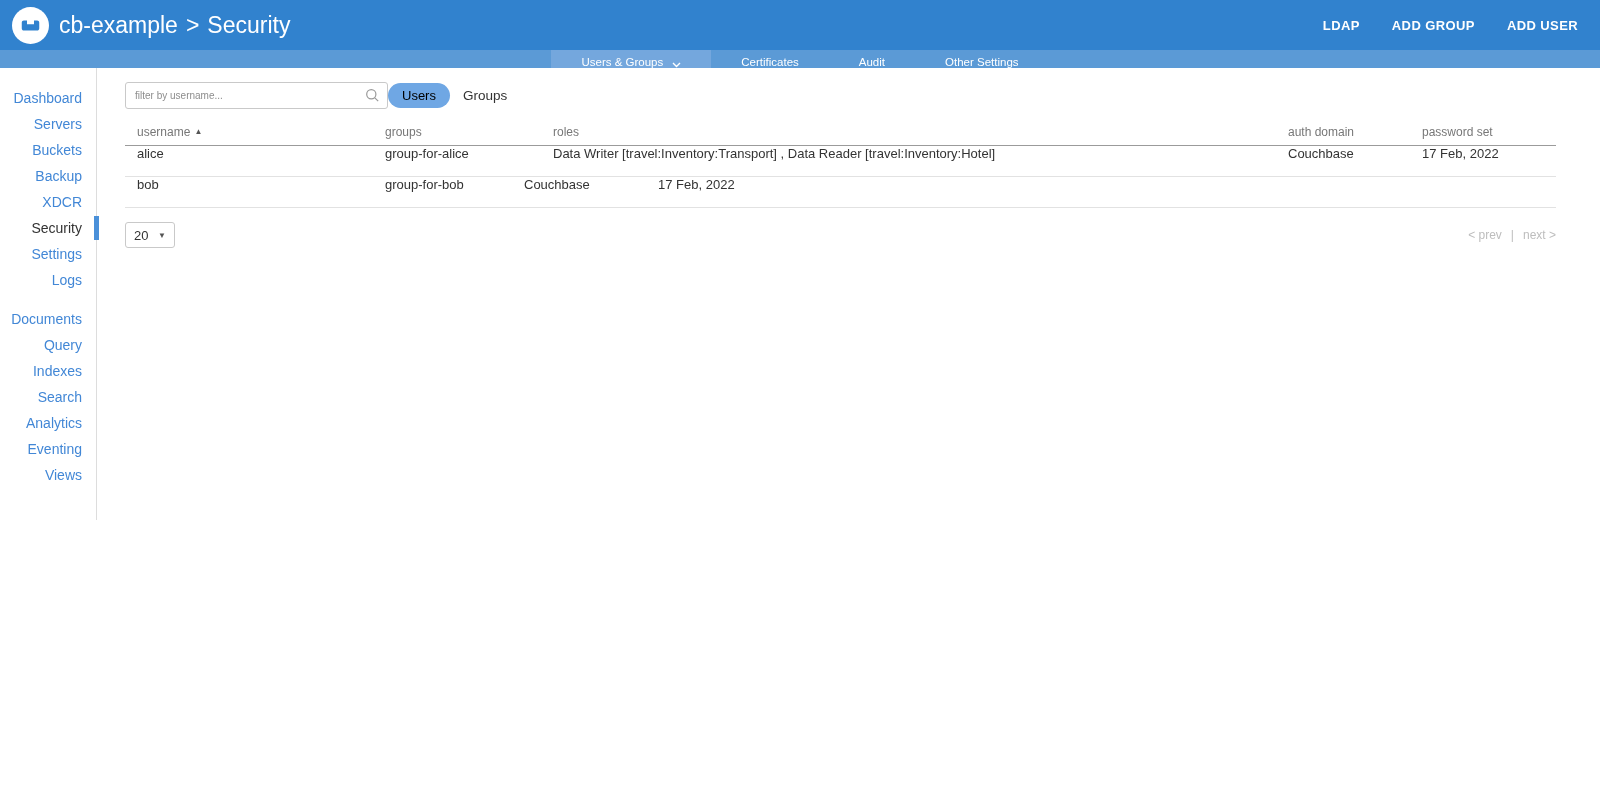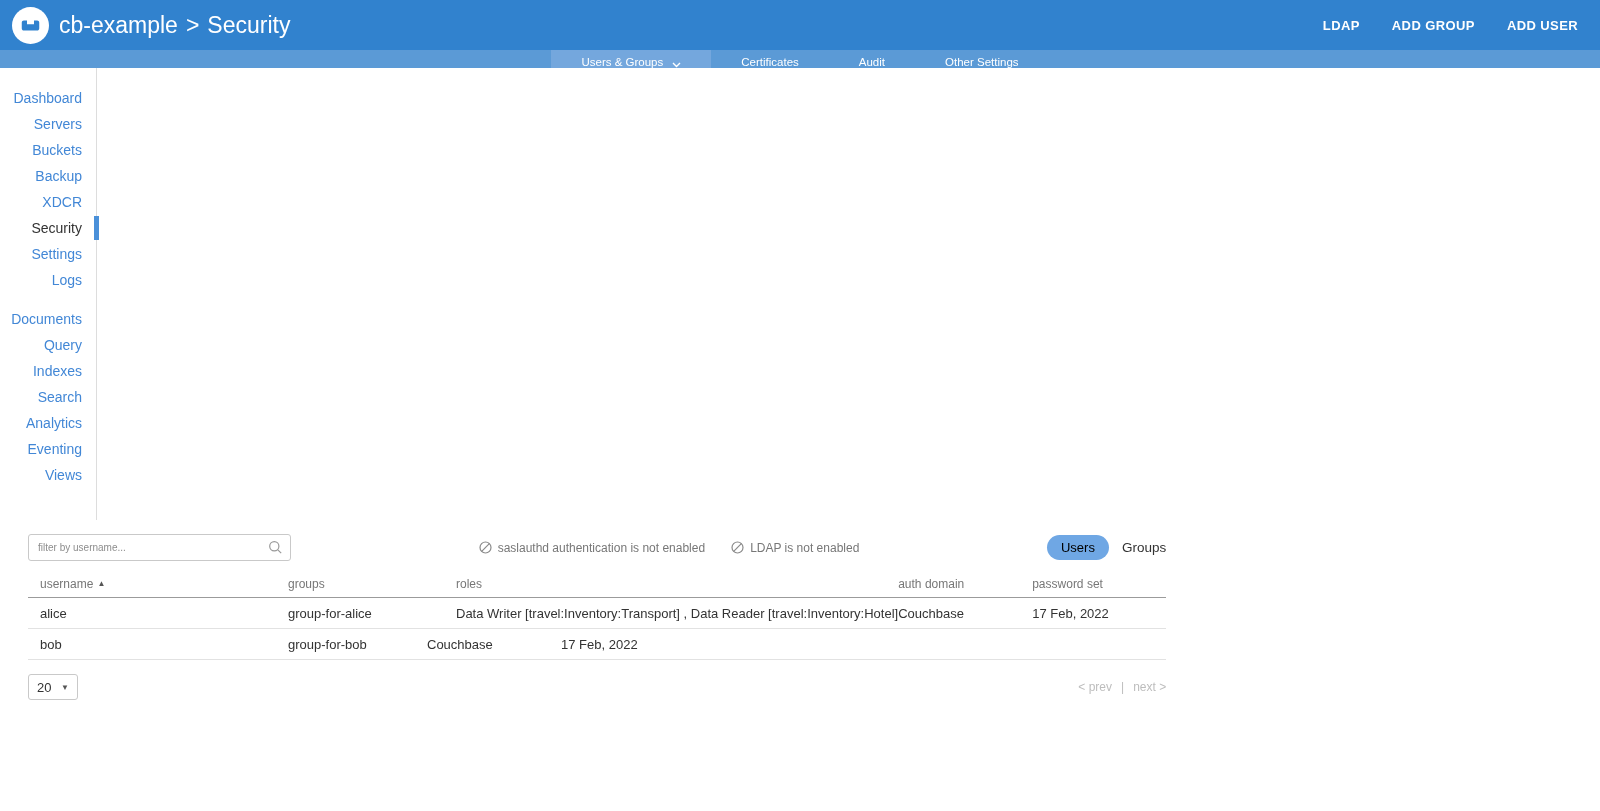--- a/index.html
+++ b/index.html
@@ -11,21 +11,21 @@
   .brand { color:#fff; font-size:23px; margin-left:10px; font-weight:400; display:flex; align-items:center; gap:8px; }
   .header-actions { margin-left:auto; display:flex; gap:32px; }
   .header-action { color:#fff; font-size:13px; font-weight:700; letter-spacing:.4px; cursor:pointer; }
 
   
   .subnav { height:18px; background:#5b9ad6; display:flex; justify-content:center; align-items:stretch; }
   .tab { color:#fff; font-size:11.5px; display:flex; align-items:flex-end; padding:0 30px; cursor:pointer; white-space:nowrap; }
   .tab.active { background:#74a7dd; gap:9px; }
 
   
-  .layout { display:flex; align-items:flex-start;flex-direction:column; }
+  .layout { display:flex; align-items:flex-start; }
   .sidebar { width:97px; min-height:452px; border-right:1px solid #ddd; padding-top:17px; }
   .side-item { position:relative; text-align:right; padding-right:14px; font-size:14px; line-height:26px; color:#4287d6; cursor:pointer; white-space:nowrap; }
   .side-item.active { color:#333; }
   .active-bar { position:absolute; right:-3px; top:1px; width:5px; height:24px; background:#4a90d9; }
   .sidebar-gap { height:13px; }
 
   .main { flex:1; padding:0 44px 0 28px; }
 
   
   .toolbar { display:flex; align-items:center; margin-top:14px; }
@@ -35,21 +35,21 @@
   .search-icon { position:absolute; right:8px; top:6px; width:15px; height:15px; }
   .notices { flex:1; display:flex; justify-content:center; gap:26px; }
   .notice { display:flex; align-items:center; gap:6px; font-size:12px; color:#777; white-space:nowrap; }
   .toggle { display:flex; align-items:center; gap:13px; flex:0 0 auto; }
   .pill { background:#6fa7e4; color:#000000; border-radius:13px; padding:5px 14px; font-size:13px; cursor:pointer; }
   .toggle-plain { color:#333; font-size:13.5px; cursor:pointer; }
 
   
   .utable { margin-top:8px; }
   .thead { display:flex; align-items:center; color:#777; font-size:12px; padding:8px 0 6px 0; border-bottom:1px solid #9b9b9b; }
-  .trow { display:flex; align-items:center; font-size:13px; color:#333; height:31px; border-bottom:1px solid #e2e2e2; cursor:pointer; }
+  .trow { display:flex; font-size:13px; color:#333; height:31px; border-bottom:1px solid #e2e2e2; cursor:pointer; }
   .c-username { width:260px; padding-left:12px; }
   .c-groups { width:139px; }
   .c-roles { flex:1;margin-left:29px; }
   .c-auth { width:134px; }
   .c-pwd { width:134px; }
   .sort-icon { color:#555; font-size:8px; margin-left:4px; vertical-align:2px; }
   .th { cursor:pointer; }
 
   
   .pager { display:flex; align-items:center; margin-top:14px; }
@@ -124,36 +124,20 @@
 
     <div class="toolbar">
       <div class="filter-wrap">
         <input class="filter-input" type="text" placeholder="filter by username..." style="">
         <svg class="search-icon" viewBox="0 0 15 15">
           <circle cx="6.3" cy="6.3" r="4.6" fill="none" stroke="#999" stroke-width="1.2"></circle>
           <line x1="9.8" y1="9.8" x2="13.2" y2="13.2" stroke="#999" stroke-width="1.2"></line>
         </svg>
       </div>
 
-      <div class="notices">
-        <span class="notice">
-          <svg width="13" height="13" viewBox="0 0 13 13">
-            <circle cx="6.5" cy="6.5" r="5.5" fill="none" stroke="#8a8a8a" stroke-width="1.2"></circle>
-            <line x1="2.7" y1="10.3" x2="10.3" y2="2.7" stroke="#8a8a8a" stroke-width="1.2"></line>
-          </svg>
-          <span>saslauthd authentication is not enabled</span>
-        </span>
-        <span class="notice">
-          <svg width="13" height="13" viewBox="0 0 13 13">
-            <circle cx="6.5" cy="6.5" r="5.5" fill="none" stroke="#8a8a8a" stroke-width="1.2"></circle>
-            <line x1="2.7" y1="10.3" x2="10.3" y2="2.7" stroke="#8a8a8a" stroke-width="1.2"></line>
-          </svg>
-          <span>LDAP is not enabled</span>
-        </span>
-      </div>
 
       <div class="toggle">
         <span class="pill">Users</span>
         <span class="toggle-plain">Groups</span>
       </div>
     </div>
 
     <div class="utable">
       <div class="thead">
         <div class="c-username th">

